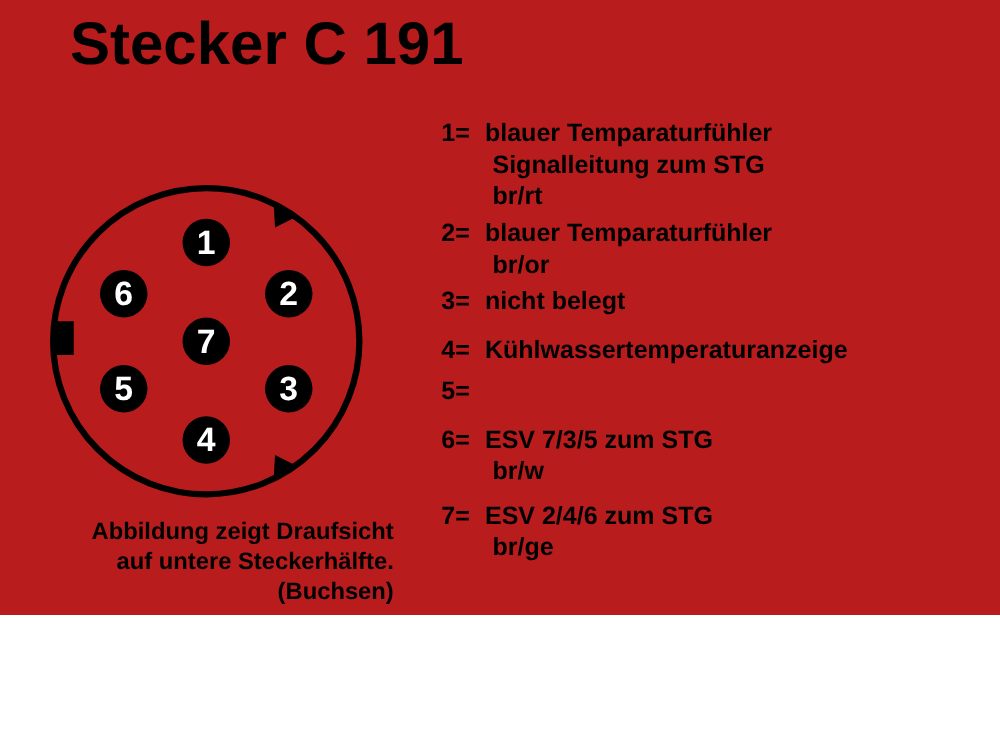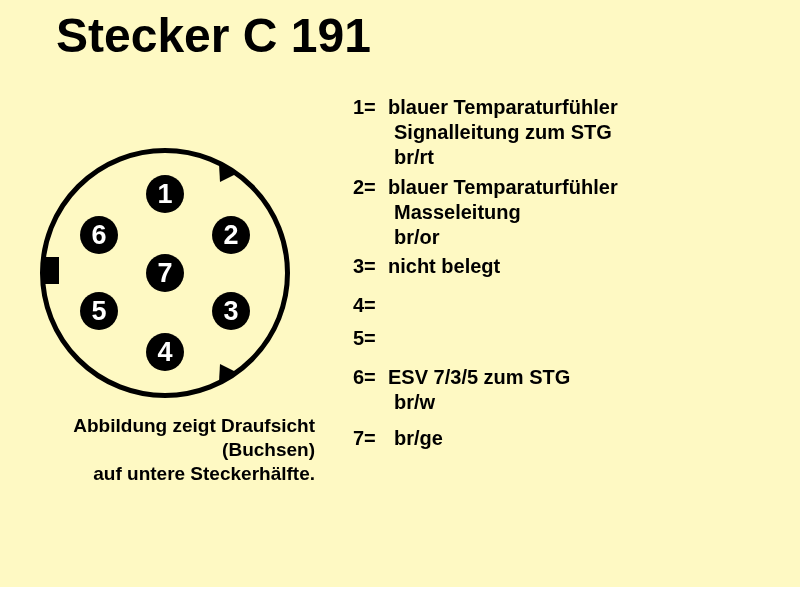--- a/index.html
+++ b/index.html
@@ -1,19 +1,19 @@
 <!DOCTYPE html>
 <html><head>
 <meta charset="utf-8">
 <style>
   html, body { margin: 0; padding: 0; background: #ffffff; }
   .canvas {
     position: relative;
-    width: 800px; height: 587px;
-    background: #fef9c3;
+    width: 800px; height: 492px;
+    background: #b91c1c;
     color: #000000;
     font-family: "Liberation Sans", "DejaVu Sans", sans-serif;
     font-weight: bold;
     overflow: hidden;
   }
 
   
   .title {
     position: absolute; left: 56px; top: 12px;
     font-size: 48px; line-height: 1.0; white-space: nowrap;
@@ -95,72 +95,73 @@
     <div class="pin pin-6">
         <span>6</span>
       </div>
     <div class="pin pin-7">
         <span>7</span>
       </div>
   </div>
 
   <div class="caption">
     <div>Abbildung zeigt Draufsicht</div>
+    <div>auf untere Steckerhälfte.</div>
     <div>(Buchsen)</div>
-    <div>auf untere Steckerhälfte.</div>
   </div>
 
   <div class="legend">
 
     <div class="entry">
       <span class="num">1=</span>
       <div class="lines">
         <div>blauer Temparaturfühler</div>
         <div class="cont">Signalleitung zum STG</div>
         <div class="cont">br/rt</div>
       </div>
     </div>
 
     <div class="entry">
       <span class="num">2=</span>
       <div class="lines">
         <div>blauer Temparaturfühler</div>
-        <div class="cont">Masseleitung</div>
         <div class="cont">br/or</div>
       </div>
     </div>
 
     <div class="entry">
       <span class="num">3=</span>
       <div class="lines">
         <div>nicht belegt</div>
       </div>
     </div>
 
     <div class="entry">
       <span class="num">4=</span>
       <div class="lines">
+        <div>Kühlwassertemperaturanzeige</div>
       </div>
     </div>
 
     <div class="entry">
       <span class="num">5=</span>
       <div class="lines">
       </div>
     </div>
 
     <div class="entry">
       <span class="num">6=</span>
       <div class="lines">
         <div>ESV 7/3/5 zum STG</div>
         <div class="cont">br/w</div>
       </div>
     </div>
 
     <div class="entry">
       <span class="num">7=</span>
       <div class="lines">
+        <div>ESV 2/4/6 zum STG</div>
         <div class="cont">br/ge</div>
       </div>
     </div>
 
   </div>
 </div>
 
 </body></html>

